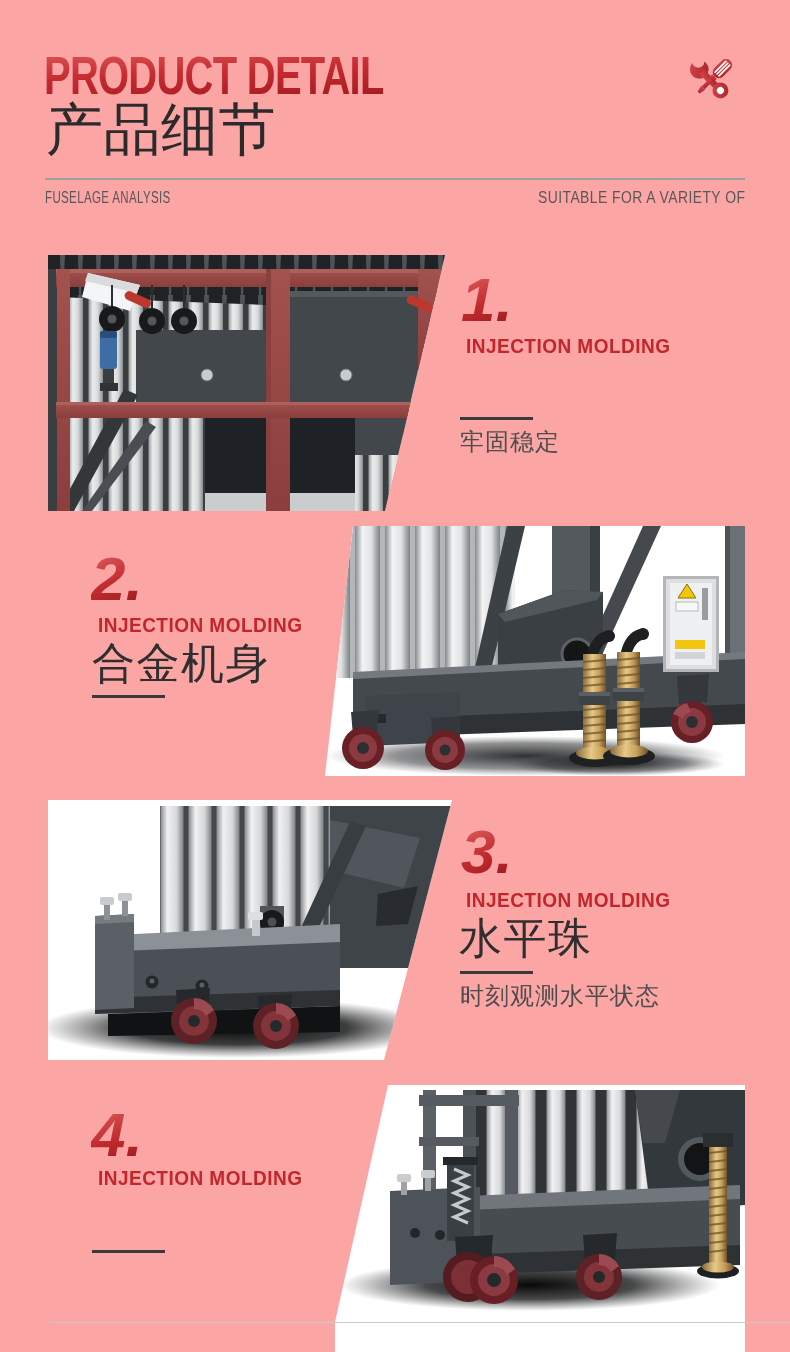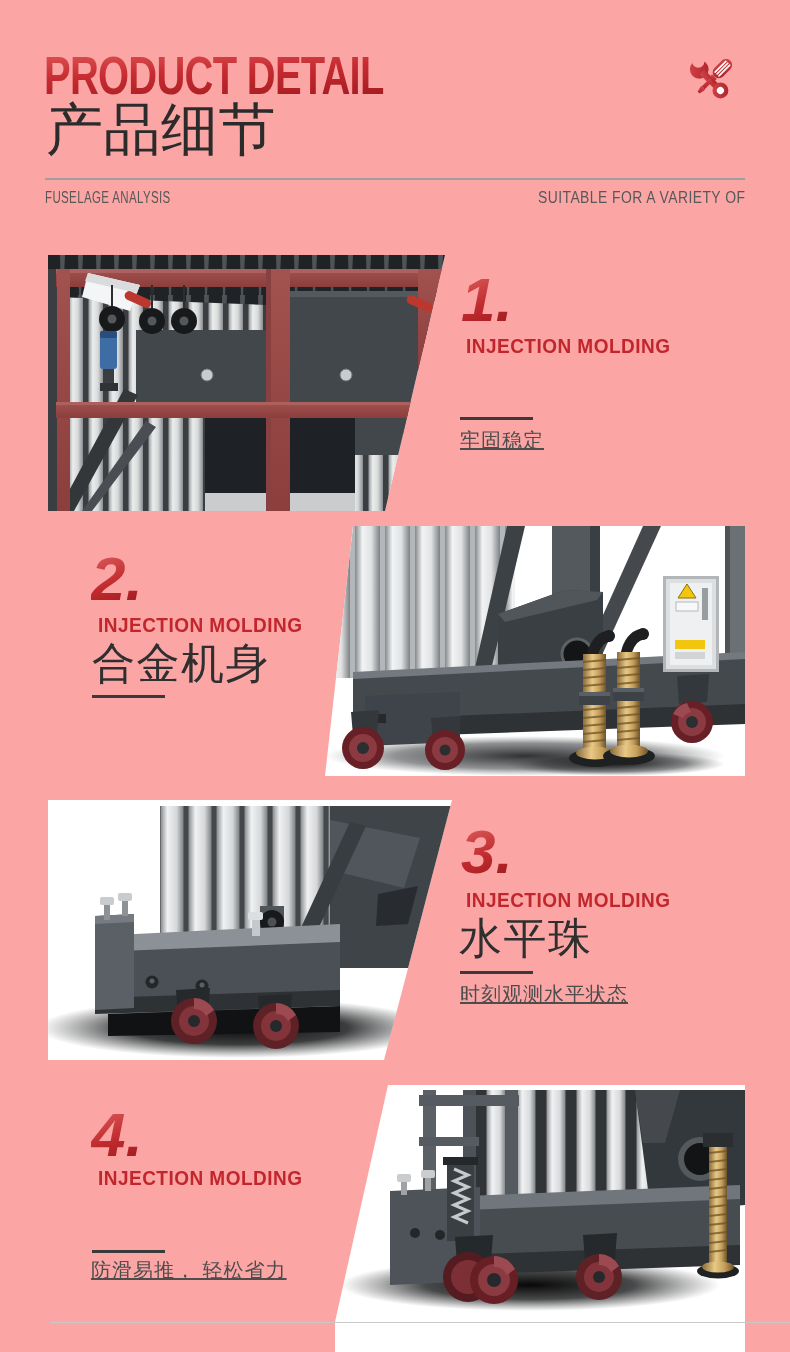--- a/index.html
+++ b/index.html
@@ -36,21 +36,21 @@
     white-space:nowrap;
   }
   .sec-eyebrow{
     font-size:20px;font-weight:bold;color:#c0262c;letter-spacing:0.5px;white-space:nowrap;line-height:1;transform:scaleX(0.95);transform-origin:left top;
   }
   .sec-heading{
     font-size:43px;color:#2f2f2f;font-weight:500;letter-spacing:1.5px;white-space:nowrap;line-height:1;
   }
   .sec-line{width:73px;height:2.5px;background:#3a3a3a;}
   .sec-caption{
-    font-size:20px;color:#4d4d4d;letter-spacing:1px;white-space:nowrap;line-height:1;text-decoration:underline;
+    font-size:24px;color:#4d4d4d;letter-spacing:1px;white-space:nowrap;line-height:1;
   }
   .photo{display:block;}
   .bottom-rule{left:50px;top:1322px;width:740px;height:1px;background:#c9c9c9;}
 </style>
 </head>
 <body>
 
 <div id="page">
 
   <div class="abs title-en">PRODUCT DETAIL</div>
@@ -393,21 +393,20 @@
 
   <div class="abs sec-num" style="left:461px;top:824px">3.</div>
   <div class="abs sec-eyebrow" style="left:466px;top:890px">INJECTION MOLDING</div>
   <div class="abs sec-heading" style="left:459px;top:917px">水平珠</div>
   <div class="abs sec-line" style="left:460px;top:971px"></div>
   <div class="abs sec-caption" style="left:460px;top:984px">时刻观测水平状态</div>
 
   <div class="abs sec-num" style="left:91px;top:1107px">4.</div>
   <div class="abs sec-eyebrow" style="left:98px;top:1168px">INJECTION MOLDING</div>
   <div class="abs sec-line" style="left:92px;top:1250px"></div>
-  <div class="abs sec-caption" style="left:91px;top:1260px">防滑易推， 轻松省力</div>
 
   <svg class="abs photo" style="left:335px;top:1085px" width="410" height="267" viewBox="0 0 410 267">
     <defs>
       <linearGradient id="mast4" x1="0" y1="0" x2="1" y2="0">
         <stop offset="0" stop-color="#8f9295"></stop>
           <stop offset="0.3" stop-color="#f0f1f2"></stop>
         <stop offset="0.7" stop-color="#d8dadb"></stop>
           <stop offset="1" stop-color="#808487"></stop>
       </linearGradient>
       <pattern id="masts4" width="30" height="10" patternUnits="userSpaceOnUse">

